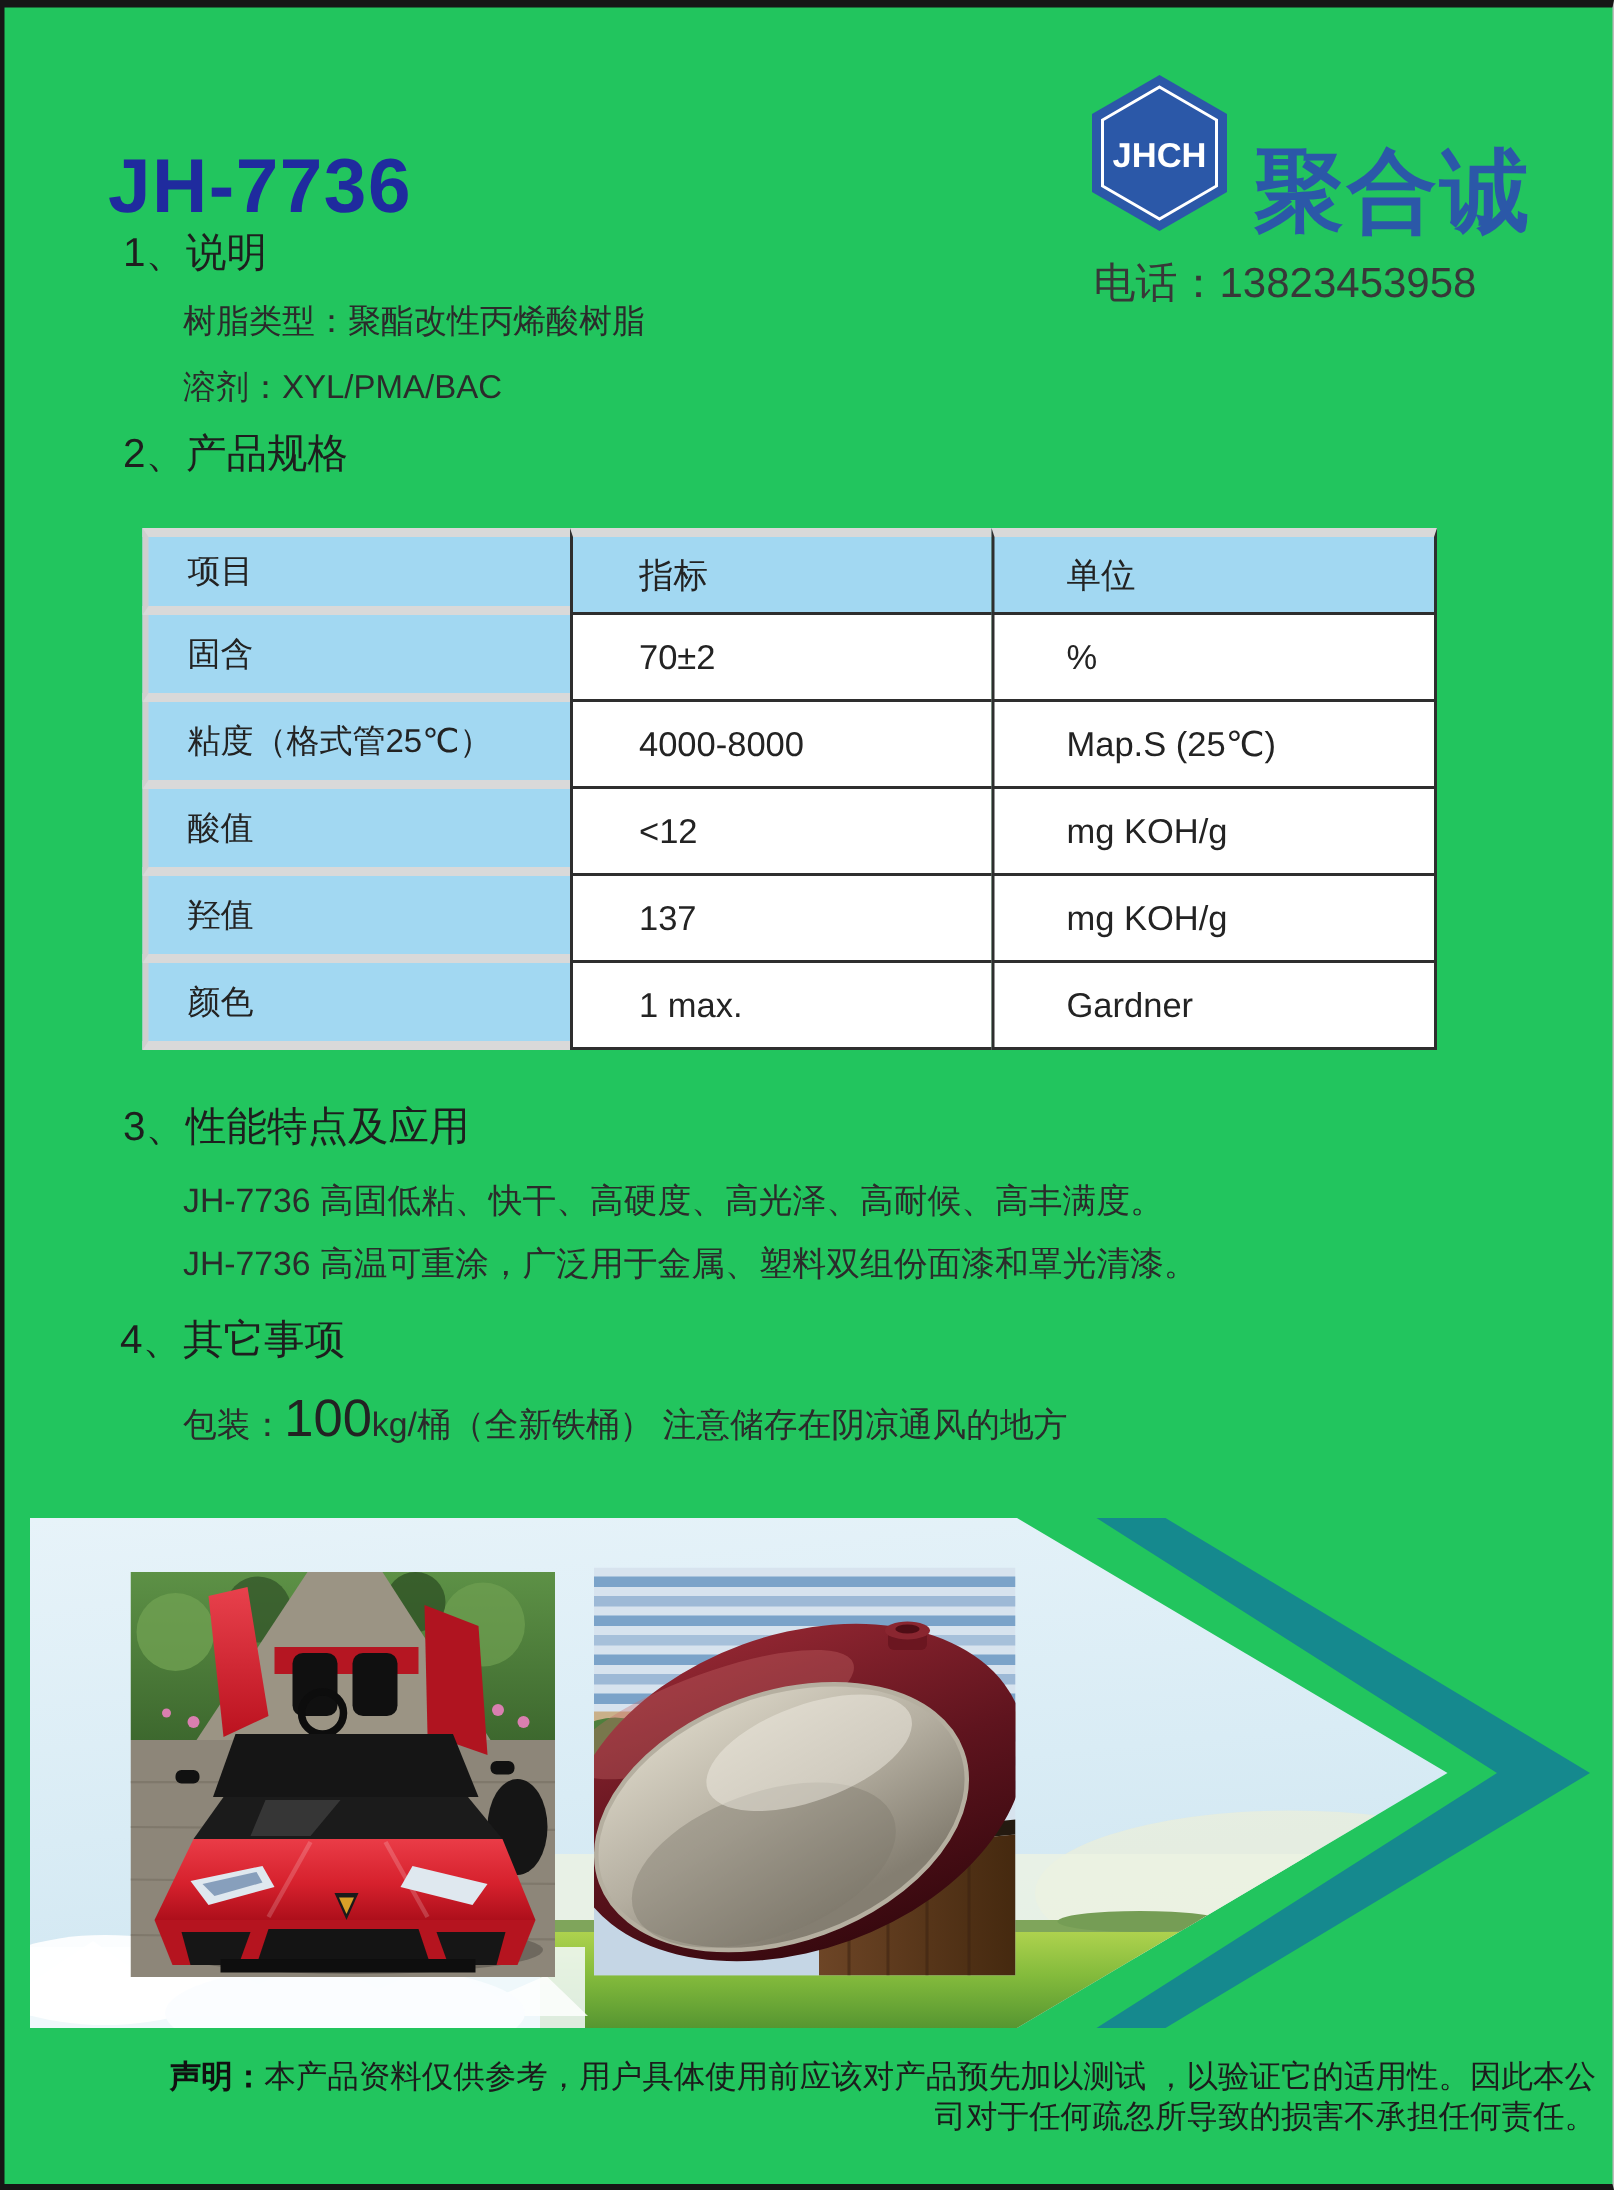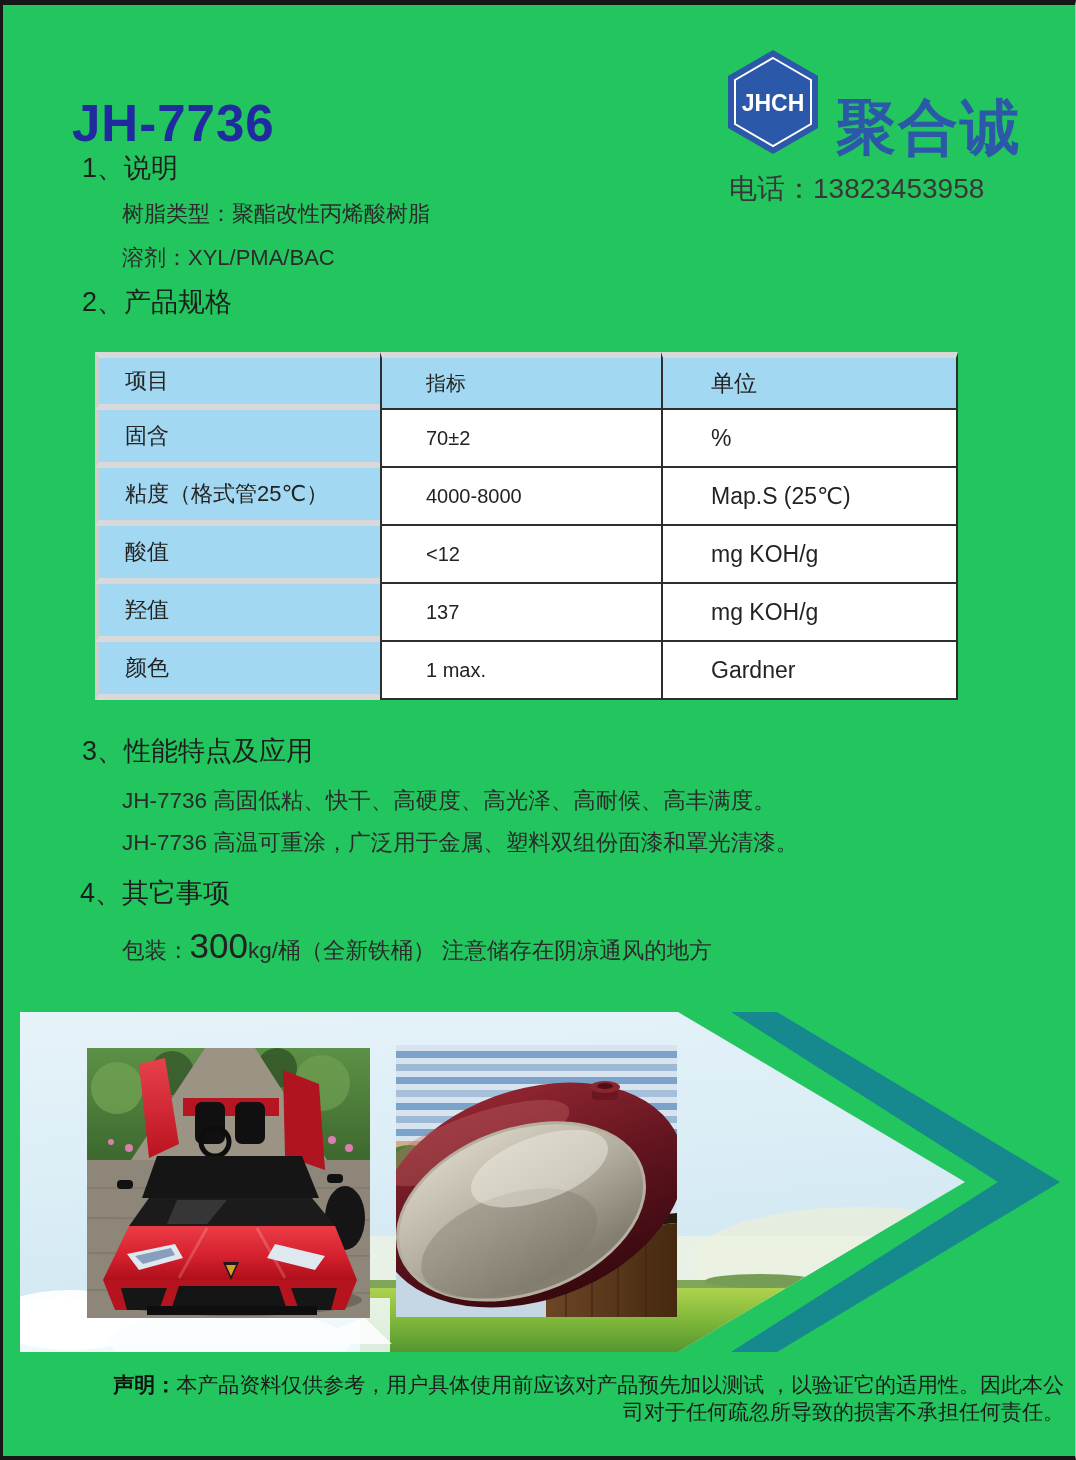--- a/index.html
+++ b/index.html
@@ -13,21 +13,21 @@
   .brand{left:836px;top:88px;font-size:60px;font-weight:700;color:#2b58a8;letter-spacing:2px;}
   .phone{left:729px;top:170px;font-size:28px;color:#383838;}
   .sec-h{font-size:27px;color:#1e1e1e;}
   .body-t{font-size:22px;color:#2b2b2b;}
   .feat{font-size:22.5px;color:#2b2b2b;}
   
   .spec{left:95px;top:352px;width:938px;display:grid;
         grid-template-columns:285px 281px 297px;grid-auto-rows:58px;}
   .tc{display:flex;align-items:center;box-sizing:border-box;font-size:22px;color:#232323;}
   .c1{background:#a2d8f2;border-left:4px solid #cfcfcf;border-bottom:6px solid #d9d9d9;padding-left:26px;}
-  .c2{background:#ffffff;border-left:2px solid #2e2e2e;border-bottom:2px solid #2e2e2e;padding-left:44px;font-size:20px;}
+  .c2{background:#ffffff;border-left:2px solid #2e2e2e;border-bottom:2px solid #2e2e2e;padding-left:44px;font-size:23px;}
   .c3{background:#ffffff;border-left:2px solid #2e2e2e;border-right:2px solid #2e2e2e;
       border-bottom:2px solid #2e2e2e;padding-left:48px;font-size:23px;}
   .hrow{border-top:6px solid #d9d9d9;}
   .hblue{background:#a2d8f2;}
   
   .pack{left:122px;top:926px;display:flex;align-items:baseline;font-size:22.5px;color:#2b2b2b;}
   .pack .big{font-size:35px;color:#222;}
   
   .footer{left:100px;top:1372px;width:900px;font-size:21px;line-height:26.5px;color:#1c1c1c;
           padding-left:64px;text-indent:-64px;text-align:right;}
@@ -83,21 +83,21 @@
     <div class="tc c3">Gardner</div>
   </div>
 
   <div class="abs sec-h" style="left:82px;top:733px">3、性能特点及应用</div>
   <div class="abs feat" style="left:122px;top:785px">JH-7736 高固低粘、快干、高硬度、高光泽、高耐候、高丰满度。</div>
   <div class="abs feat" style="left:122px;top:827px">JH-7736 高温可重涂，广泛用于金属、塑料双组份面漆和罩光清漆。</div>
 
   <div class="abs sec-h" style="left:80px;top:875px">4、其它事项</div>
   <div class="abs pack">
     <span>包装：</span>
-      <span class="big">300</span>
+      <span class="big">100</span>
       <span>kg/桶（全新铁桶） 注意储存在阴凉通风的地方</span>
   </div>
 
   <svg class="abs banner" width="1076" height="355" viewBox="0 1005 1076 355">
     <defs>
       <linearGradient id="gBanner" x1="0" y1="0" x2="0.25" y2="1">
         <stop offset="0" stop-color="#e7f3f9"></stop>
           <stop offset="0.6" stop-color="#d9ecf5"></stop>
         <stop offset="1" stop-color="#d0e6f1"></stop>
       </linearGradient>

